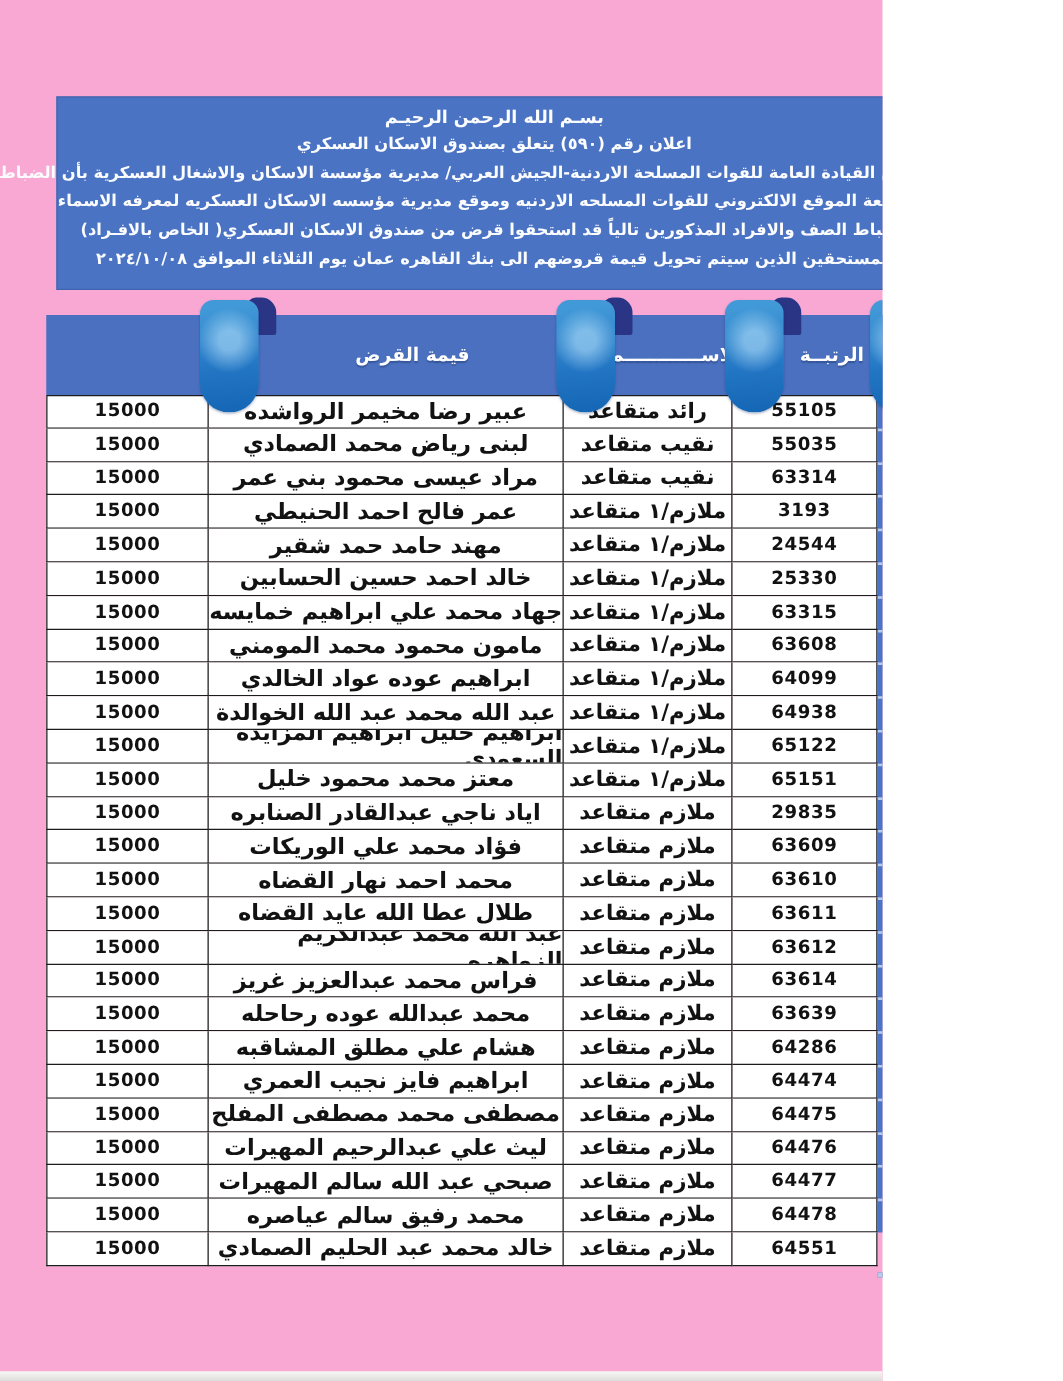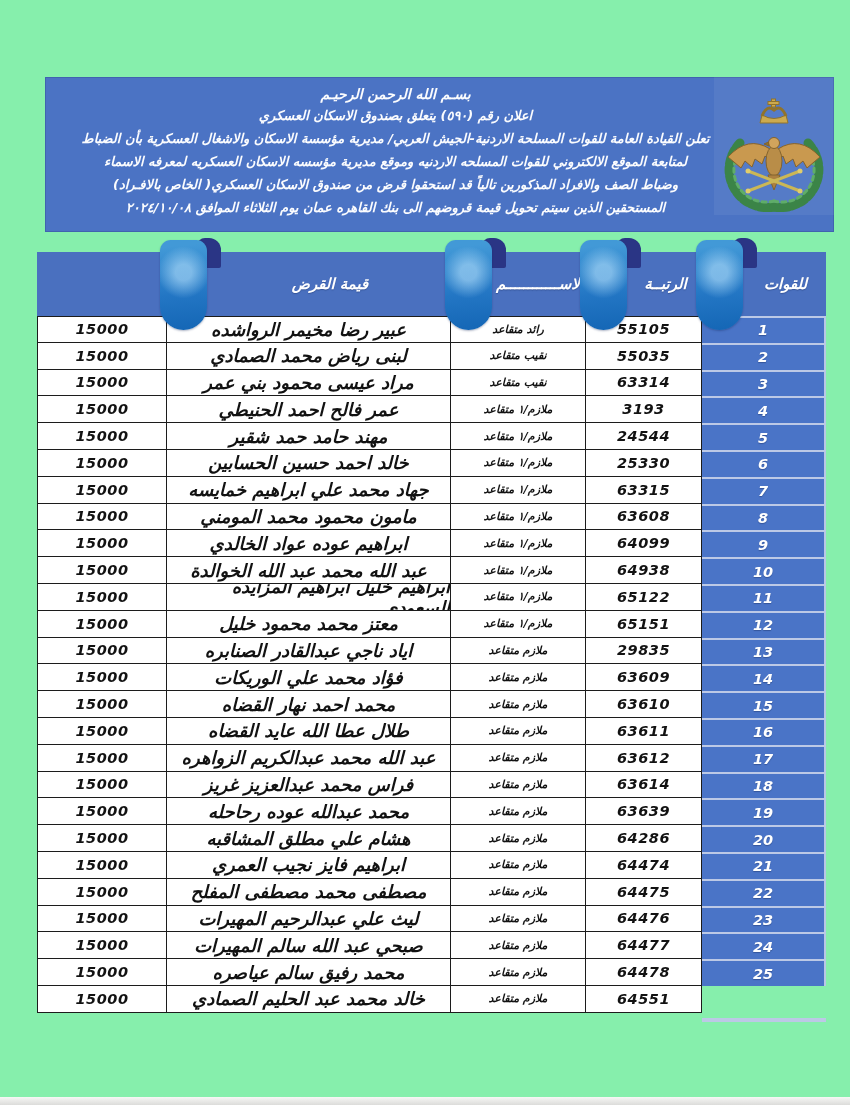--- a/index.html
+++ b/index.html
@@ -1,17 +1,17 @@
 <!DOCTYPE html>
 <html lang="ar"><head>
 <meta charset="utf-8">
 <style>
   html,body{margin:0;padding:0;}
-  .page{position:relative;width:850px;height:1105px;background:#86efac;
-        font-family:"DejaVu Sans",sans-serif;overflow:hidden;font-style:italic;}
+  .page{position:relative;width:706px;height:1105px;background:#f9a8d4;
+        font-family:"DejaVu Sans",sans-serif;overflow:hidden;}
 
   
   .announce{position:absolute;left:45px;top:77px;width:789px;height:155px;
             background:#4b73c4;color:#fbfcfe;direction:rtl;
             box-shadow:inset 0 0 0 1px rgba(30,50,110,.25);}
   .a-text{position:absolute;top:7px;right:100px;left:12px;text-align:center;}
   .a-basmala{font-size:14px;font-weight:bold;line-height:20px;letter-spacing:-.5px;}
   .a-line{font-size:13px;font-weight:bold;line-height:23px;white-space:nowrap;}
   .emblem-wrap{position:absolute;top:18px;right:8px;width:104px;height:120px;}
   .emblem-bg{position:absolute;inset:-18px -8px 0 -8px;background:rgba(255,255,255,.06);}
@@ -39,21 +39,21 @@
         display:grid;grid-template-columns:124px 116px 135px 284px 130px;
         grid-auto-rows:26.8px;}
   .cell{display:flex;align-items:center;justify-content:center;
         font-weight:bold;color:#121212;background:#ffffff;overflow:hidden;}
   .c-number,.c-rank,.c-name,.c-loan{border-right:1.6px solid #1c1c1c;
         border-bottom:1.6px solid #1c1c1c;}
   .c-loan{border-left:1.6px solid #1c1c1c;text-align:center;}
   .first-row.c-number,.first-row.c-rank,.first-row.c-name,.first-row.c-loan{
         border-top:1.6px solid #1c1c1c;}
   .c-name{font-size:18px;}
-  .c-rank{font-size:11px;}
+  .c-rank{font-size:17px;}
   .c-number,.c-loan{font-size:14.5px;letter-spacing:.5px;}
   .c-serial{background:#4a74c7;color:#ffffff;font-size:14.5px;
         border-top:2px solid #bcc9e6;border-right:2px solid #b9c7e6;
         text-shadow:0 1px 1px rgba(20,40,90,.4);}
   .last-row.c-serial{border-bottom:2px solid #bcc9e6;margin-top:32px;}
 
   .bottom-strip{position:absolute;left:0;bottom:0;width:100%;height:8px;
         background:linear-gradient(#f7f7f5,#dcdcda);}
 </style>
 </head>

